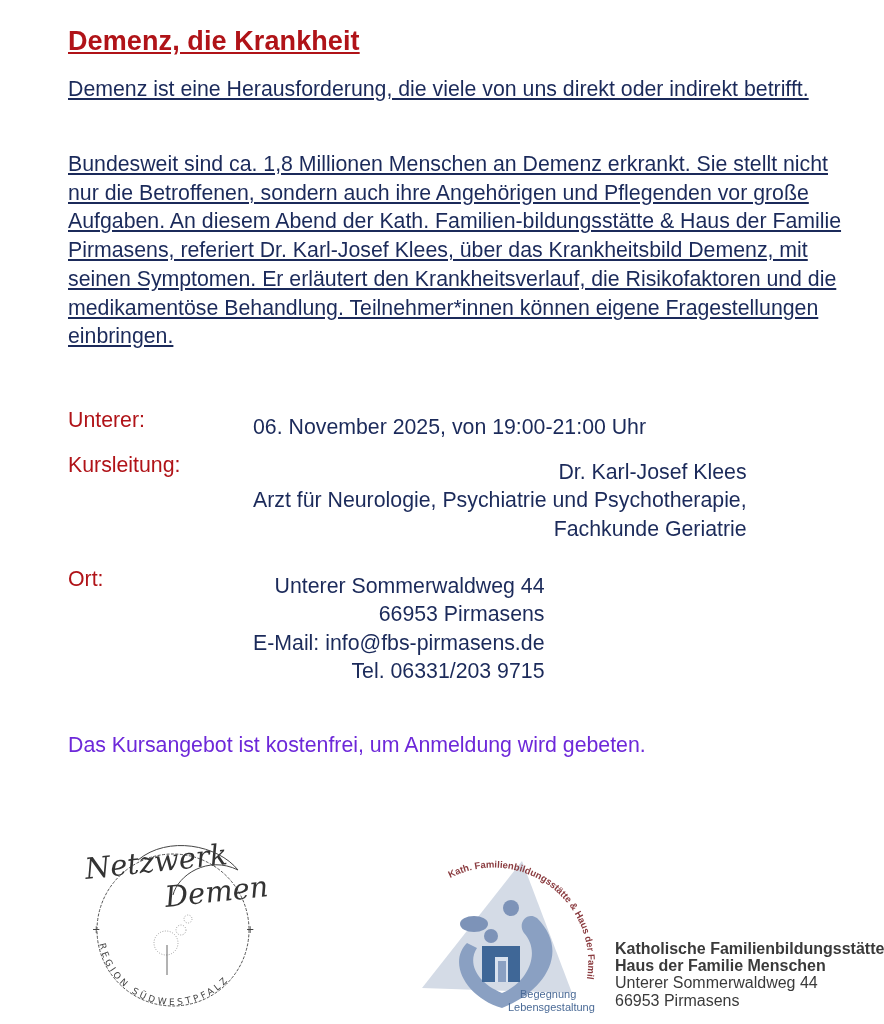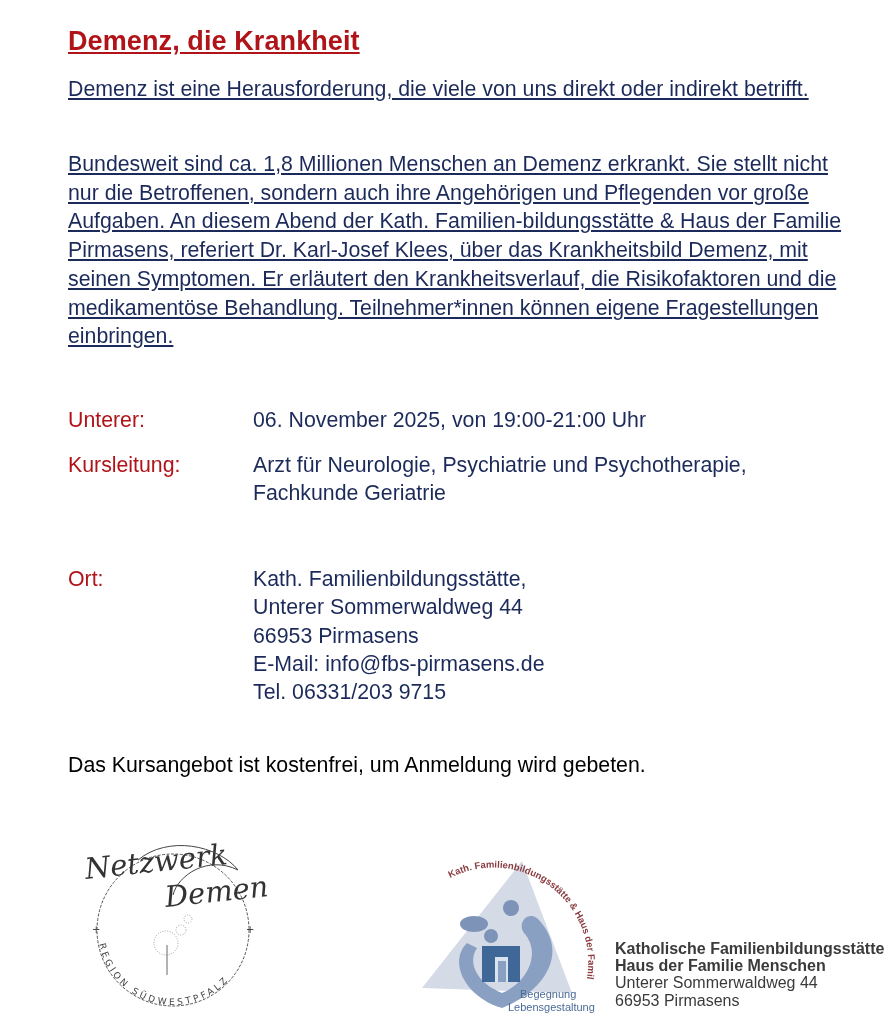--- a/index.html
+++ b/index.html
@@ -13,28 +13,28 @@
       margin: 0; letter-spacing: 0.1px; text-decoration: underline;
     }
     .para {
       position: absolute; left: 68px; width: 790px;
       font-size: 21.3px; line-height: 28.7px; color: #1b2a5a; margin: 0; text-decoration: underline;
     }
     .p1 { top: 75px; }
     .p2 { top: 150px; }
     .row { position: absolute; left: 68px; font-size: 21.3px; line-height: 28.3px; }
     .row .label { position: absolute; left: 0; top: 0; color: #b01318; white-space: nowrap; }
-    .row .value { position: absolute; left: 185px; top: 0; color: #1b2a5a; white-space: nowrap; }
+    .row .value { position: absolute; left: 185px; top: 7px; color: #1b2a5a; white-space: nowrap; text-align: right; }
     .row .value div { height: 28.3px; }
     .r-termin { top: 406px; }
     .r-leitung { top: 451px; }
     .r-ort { top: 565px; }
     .notice {
       position: absolute; left: 68px; top: 733px;
-      font-size: 21.3px; color: #000000; white-space: nowrap; margin-top: 20px;
+      font-size: 21.3px; color: #6d28d9; white-space: nowrap;
     }
     .logo-left { position: absolute; left: 78px; top: 835px; width: 190px; height: 175px; }
     .logo-right { position: absolute; left: 412px; top: 833px; width: 200px; height: 185px; }
     .org-block {
       position: absolute; left: 615px; top: 940px; color: #3a3a3a;
       font-size: 16px; line-height: 17.2px; white-space: nowrap;
     }
     .org-block .b { font-weight: bold; }
     .amp { color: #b55a5a; }
   </style>
@@ -49,29 +49,29 @@
 <div class="row r-termin">
   <span class="label">Unterer:</span>
   <div class="value">
     <div>06. November 2025, von 19:00-21:00 Uhr</div>
   </div>
 </div>
 
 <div class="row r-leitung">
   <span class="label">Kursleitung:</span>
   <div class="value">
+    <div>Dr. Karl-Josef Klees</div>
     <div>Arzt für Neurologie, Psychiatrie und Psychotherapie,</div>
     <div>Fachkunde Geriatrie</div>
   </div>
 </div>
 
 <div class="row r-ort">
   <span class="label">Ort:</span>
   <div class="value">
-    <div>Kath. Familienbildungsstätte,</div>
     <div>Unterer Sommerwaldweg 44</div>
     <div>66953 Pirmasens</div>
     <div>E-Mail: info@fbs-pirmasens.de</div>
     <div>Tel. 06331/203 9715</div>
   </div>
 </div>
 
 <div class="notice">Das Kursangebot ist kostenfrei, um Anmeldung wird gebeten.</div>
 
 <div class="logo-left">

